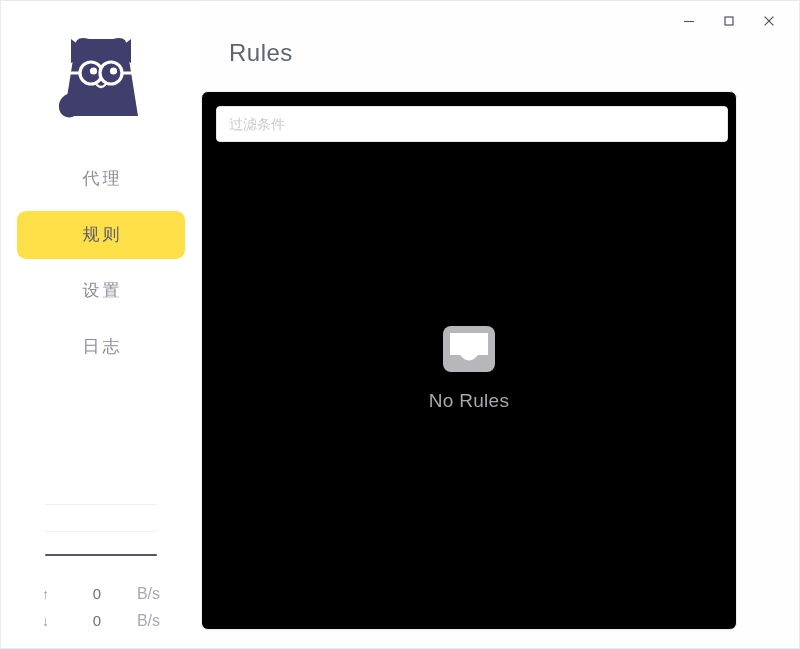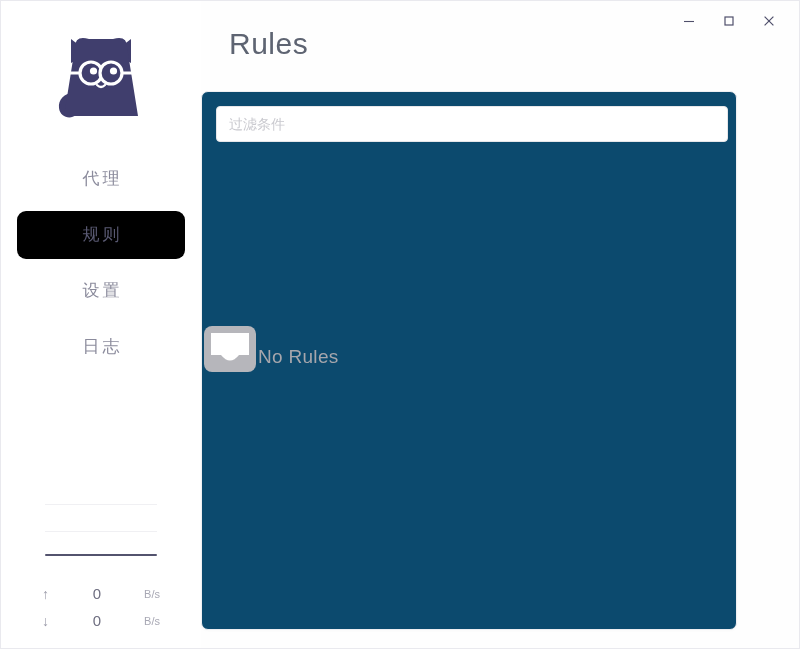--- a/index.html
+++ b/index.html
@@ -63,21 +63,21 @@
     border-radius: 9px;
     margin-bottom: 8px;
     color: #8b8b9c;
     font-size: 17px;
     letter-spacing: 3px;
     text-indent: 3px;
     cursor: pointer;
     user-select: none;
   }
   .nav-item.active {
-    background: #000000;
+    background: #fde047;
     color: #5a5a73;
   }
 
   
   .traffic {
     position: absolute;
     left: 0;
     bottom: 14px;
     width: 200px;
     display: flex;
@@ -126,21 +126,21 @@
   }
   .stat-value {
     flex: 1;
     text-align: center;
     font-size: 15px;
     color: #6e6e80;
   }
   .stat-unit {
     width: 34px;
     text-align: right;
-    font-size: 11px;
+    font-size: 16px;
     color: #a8a8b4;
   }
 
   
   .main {
     position: relative;
     flex: 1;
     height: 100%;
     padding: 0 36px 0 28px;
   }
@@ -160,37 +160,37 @@
     height: 32px;
     display: flex;
     align-items: center;
     justify-content: center;
     cursor: pointer;
     color: #4f4f6b;
   }
 
   .page-title {
     position: absolute;
-    top: 26px;
+    top: 38px;
     left: 28px;
-    font-size: 30px;
+    font-size: 24px;
     color: #5e6472;
     font-weight: 400;
     letter-spacing: 0.5px;
   }
 
   .card {
     position: absolute;
     left: 228px;
     top: 90px;
     width: 536px;
     height: 539px;
     left: 0;
     margin-left: 0;
-    background: #0c4a6e;
+    background: #000000;
     border: 1px solid #efeff2;
     border-radius: 7px;
     box-shadow: 0 1px 3px rgba(0,0,0,0.025);
     padding: 14px 8px 0 14px;
     overflow: hidden;
   }
 
   .filter-input {
     display: block;
     width: 100%;
@@ -205,21 +205,21 @@
     font-family: inherit;
   }
   .filter-input::placeholder { color: #c9c9cf; }
 
   .empty {
     position: absolute;
     left: 0;
     right: 0;
     top: 232px;
     display: flex;
-    flex-direction: row;
+    flex-direction: column;
     align-items: center;
   }
   .empty-icon {
     width: 56px;
     height: 50px;
     margin-bottom: 16px;
   }
   .empty-text {
     font-size: 19px;
     color: #a6a6ac;

